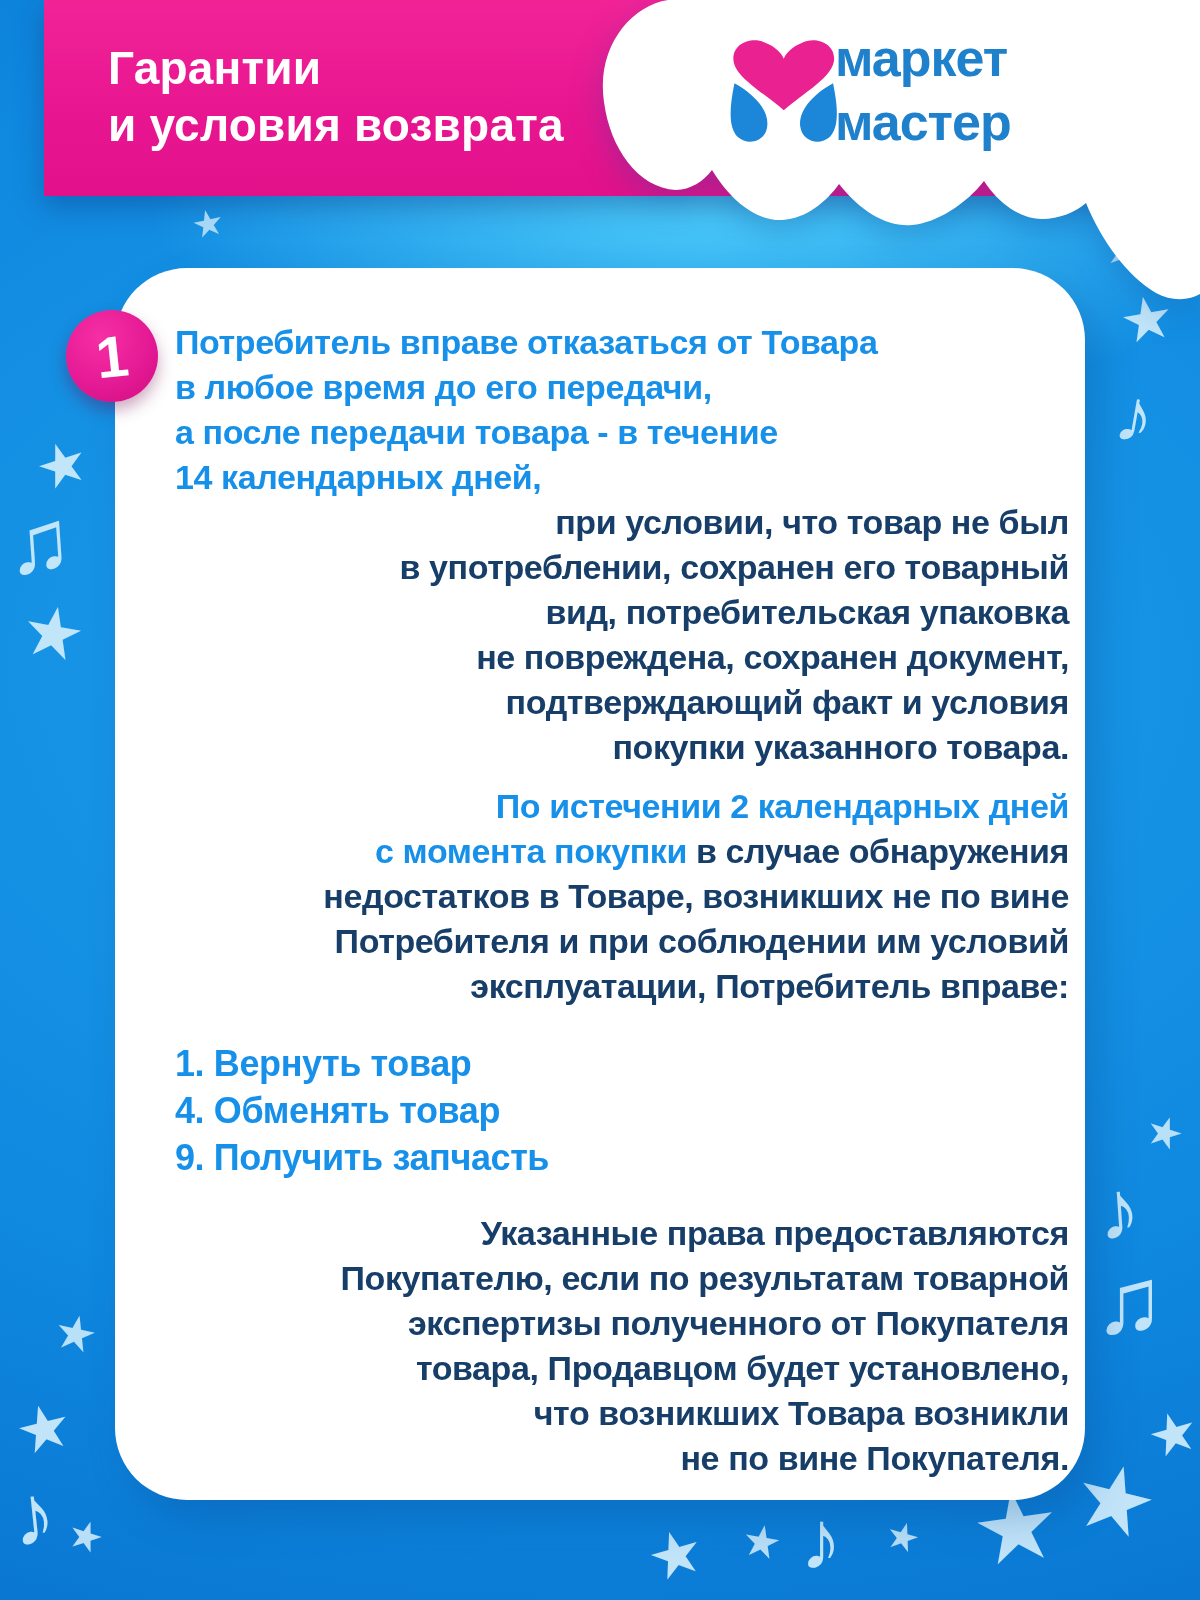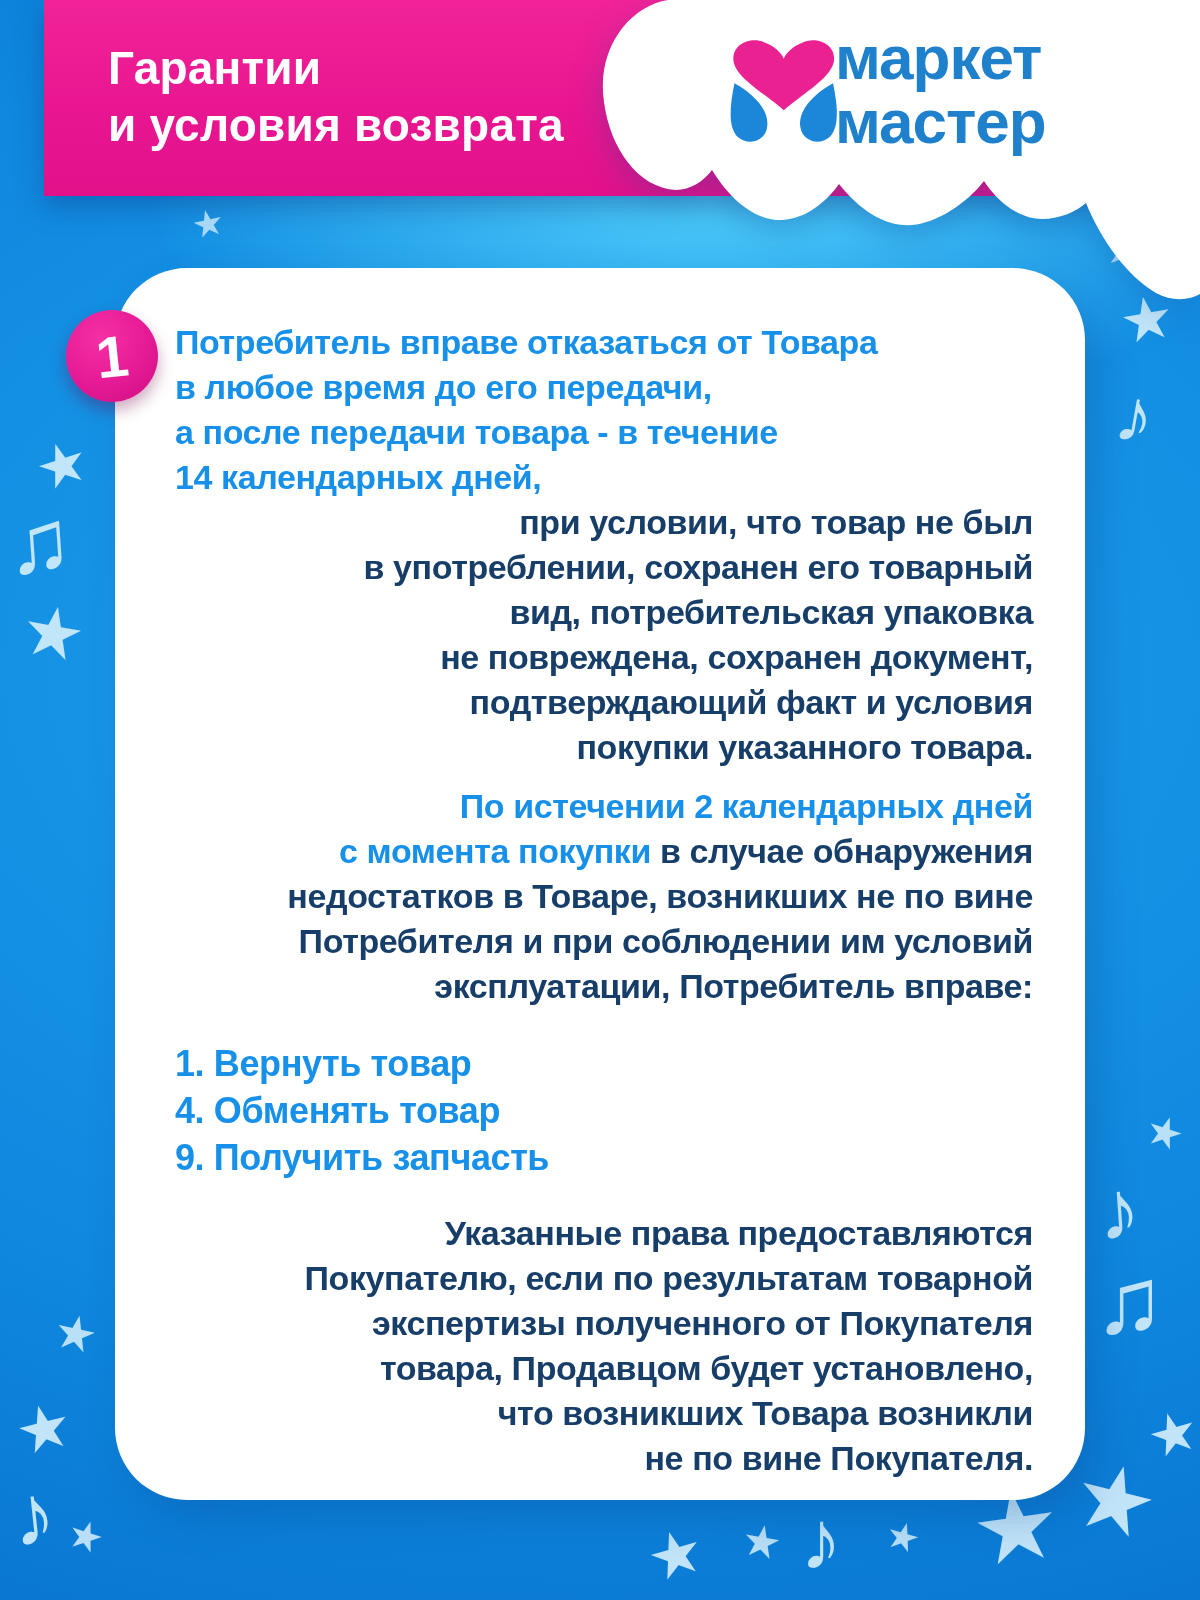--- a/index.html
+++ b/index.html
@@ -21,27 +21,27 @@
     margin:0;position:absolute;left:64px;top:40px;
     color:#ffffff;font-size:46px;line-height:57px;font-weight:800;
     white-space:pre-line;letter-spacing:.2px;
   }
   
   .cloud{position:absolute;left:580px;top:0;width:620px;height:310px;z-index:3;}
   .cloud svg.shape{position:absolute;left:0;top:0;filter:drop-shadow(0 12px 16px rgba(10,70,150,.25));}
   .logo-icon{position:absolute;left:150px;top:34px;width:112px;height:112px;}
   .logo-text{
     position:absolute;left:255px;top:26px;
-    color:#1F80CC;font-size:62px;line-height:64px;font-weight:800;letter-spacing:-1px;
+    color:#1F80CC;font-size:52px;line-height:64px;font-weight:800;letter-spacing:-1px;
   }
   
   .card{
     position:absolute;left:115px;top:268px;width:970px;height:1232px;z-index:4;
     background:#ffffff;border-radius:72px;box-sizing:border-box;
-    padding:52px 52px 0 60px;
+    padding:52px 16px 0 60px;
     box-shadow:14px 18px 38px rgba(8,62,130,.25);
   }
   .badge{
     position:absolute;left:66px;top:310px;width:92px;height:92px;border-radius:50%;z-index:6;
     background:radial-gradient(circle at 38% 30%,#F62FA4 0%,#E51A95 55%,#CF0D7F 100%);
     box-shadow:0 8px 16px rgba(110,0,70,.35);
     display:flex;align-items:center;justify-content:center;
   }
   .badge span{color:#fff;font-size:58px;font-weight:800;transform:rotate(-6deg);}
   .p{margin:0;white-space:pre-line;font-weight:700;font-size:34px;line-height:45px;letter-spacing:-.4px;}

